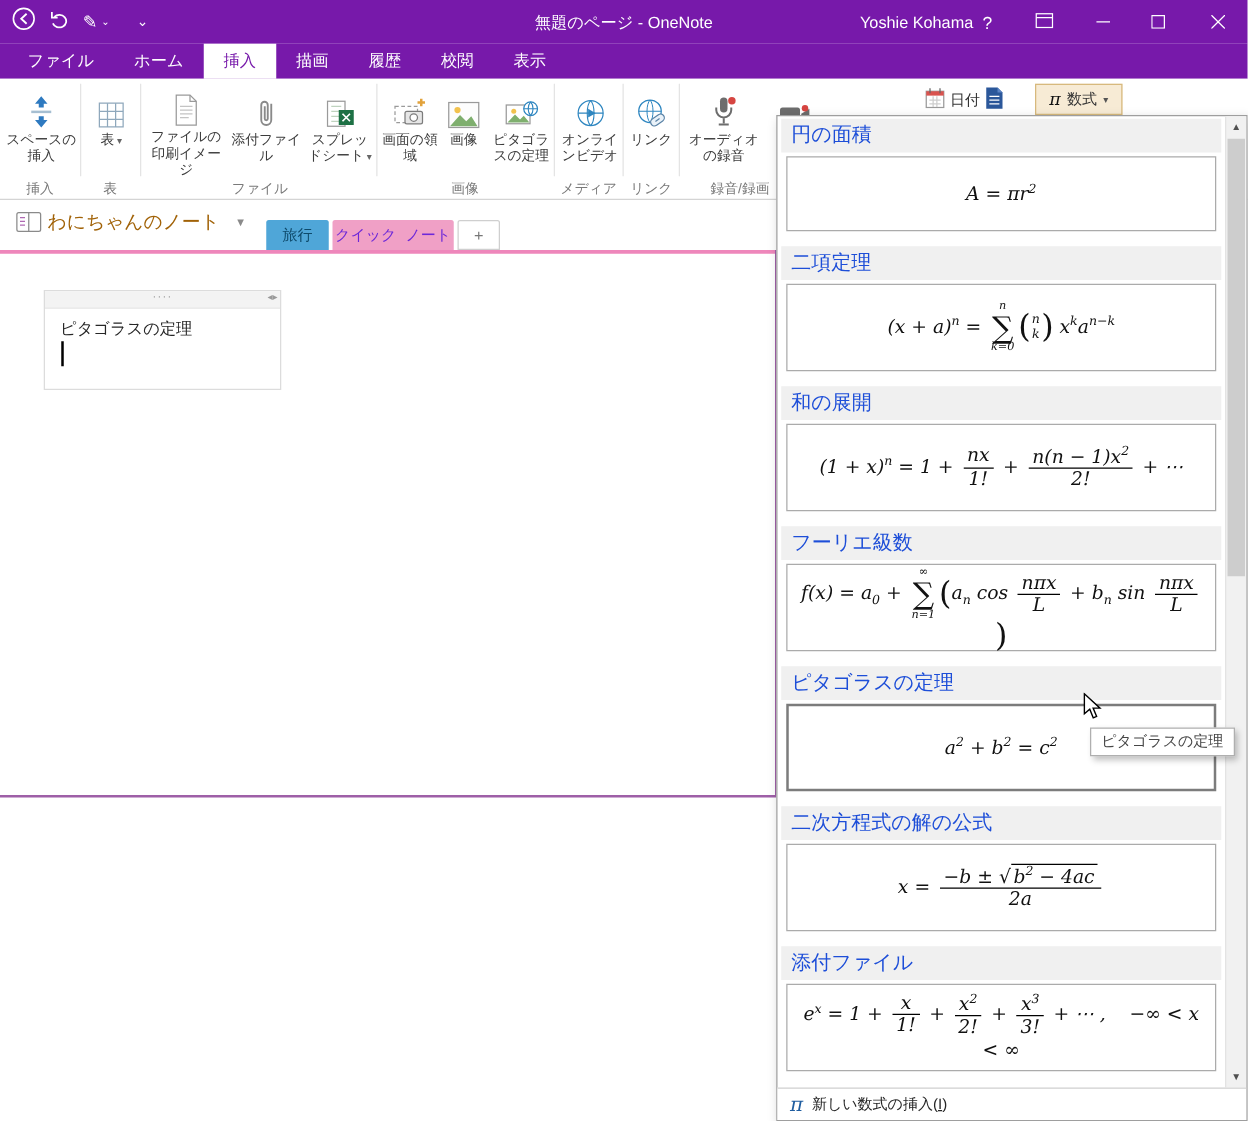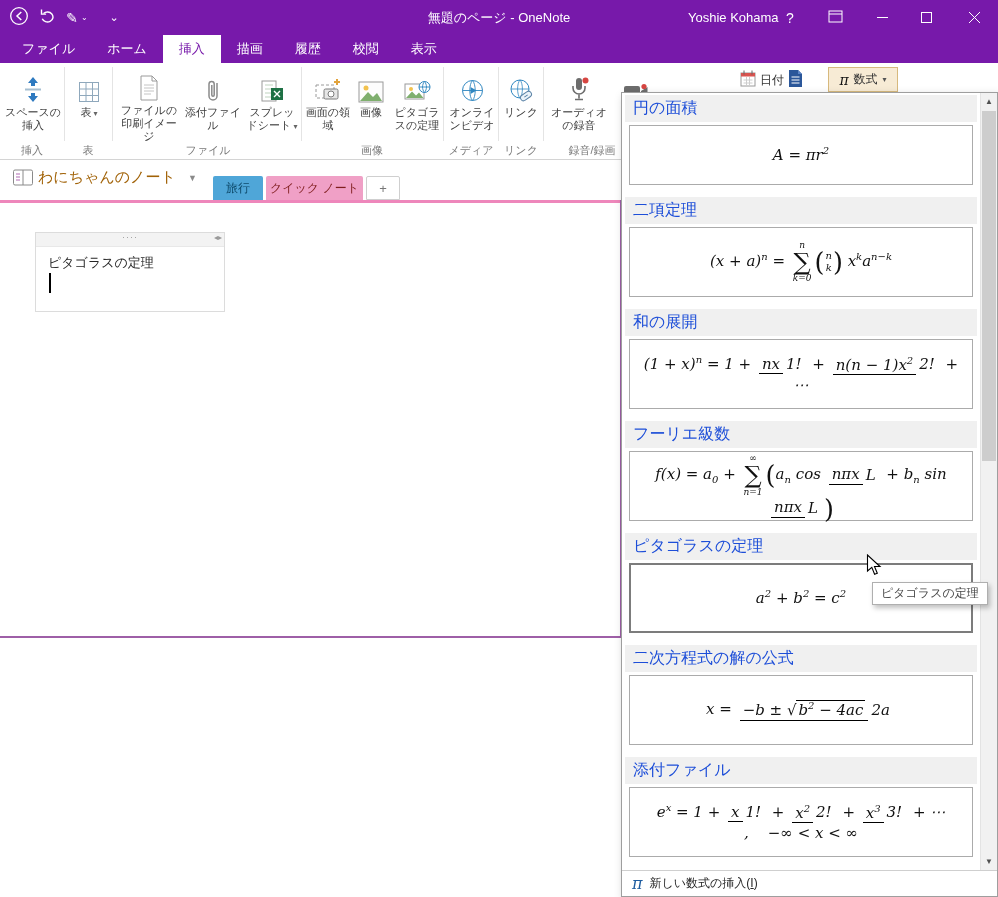--- a/index.html
+++ b/index.html
@@ -32,21 +32,21 @@
     background:#F7EBD5;border:1px solid #D7B97D;box-sizing:border-box;font-size:12px;color:#333;}
   #equation-button .pi{font-family:"DejaVu Serif",serif;font-style:italic;font-size:14px;color:#111;}
   #equation-button .caret{font-size:8px;color:#555;}
   
   #left-pane{position:absolute;left:0;top:160px;width:622px;height:737px;background:#fff;}
   #nb-row{position:absolute;left:0;top:0;width:622px;height:40px;}
   #nb-name{position:absolute;left:38px;top:8px;font-size:15px;color:#a16207;}
   #nb-caret{position:absolute;left:188px;top:13px;font-size:9px;color:#8A8A8A;}
   .sec-tab{position:absolute;top:16px;height:24px;border-radius:2px 2px 0 0;display:flex;align-items:center;justify-content:center;font-size:12px;cursor:default;}
   #tab-travel{left:213px;width:50px;background:#4FA6D8;color:#0E4A6B;}
-  #tab-quicknotes{left:266px;width:97px;background:#F0A0C6;color:#7f1d1d;}
+  #tab-quicknotes{left:266px;width:97px;background:#F0A0C6;color:#6d28d9;font-family:Liberation Mono, monospace;}
   #tab-new{left:366px;width:34px;background:#fff;border:1px solid #CFCFCF;box-sizing:border-box;color:#777;font-size:13px;}
   #pink-line{position:absolute;left:0;top:40px;width:622px;height:3px;background:#EE87BB;}
   #page-vline{position:absolute;left:620px;top:40px;width:2px;height:436px;background:#9E5FA7;}
   #page-hline{position:absolute;left:0;top:476px;width:622px;height:2px;background:#9E5FA7;}
   
   #note-container{position:absolute;left:35px;top:72px;width:190px;height:80px;background:#fff;border:1px solid #DCDCDC;box-sizing:border-box;}
   #nc-header{height:13px;background:#F3F3F3;border-bottom:1px solid #E8E8E8;position:relative;font-size:9px;color:#999;}
   #nc-dots{position:absolute;left:0;right:0;top:-1px;text-align:center;letter-spacing:1px;}
   #nc-resize{position:absolute;right:2px;top:0px;font-size:8px;color:#999;letter-spacing:0px;}
   #nc-text{padding:7px 12px 0;font-size:13px;color:#262626;}
@@ -56,21 +56,21 @@
     box-sizing:border-box;box-shadow:3px 4px 9px rgba(0,0,0,.25);z-index:50;}
   #eq-content{position:absolute;left:1px;top:1px;right:18px;bottom:27px;overflow:hidden;padding-top:1px;}
   .eq-header{background:#F0F0F0;font-size:16px;color:#1d4ed8;padding:3px 8px;margin:0 2px 3px 2px;}
   .eq-box{border:1px solid #ABABAB;background:#fff;height:70px;margin:0 6px 12px 6px;box-sizing:border-box;
     display:flex;align-items:center;justify-content:center;cursor:default;}
   .eq-box.first{height:60px;}
   .eq-box.hover{border:2px solid #7C7C7C;}
   .eq{font-family:"DejaVu Serif","Liberation Serif",serif;font-style:italic;font-size:15px;color:#111;text-align:center;padding:0 6px;line-height:1.35;}
   .eq sup{font-size:10px;}
   .eq sub{font-size:10px;}
-  .frac{display:inline-flex;flex-direction:row;align-items:center;vertical-align:middle;margin:0 3px;line-height:1.15;}
+  .frac{display:inline-flex;flex-direction:column;vertical-align:middle;margin:0 3px;line-height:1.15;}
   .frac .num{border-bottom:1px solid #000;padding:0 3px;}
   .frac .den{padding:0 3px;}
   .bigop{display:inline-flex;flex-direction:column;align-items:center;vertical-align:middle;margin:0 3px;line-height:1;}
   .bigop .lim{font-size:9px;line-height:1.2;}
   .bigop .op{font-size:24px;font-style:normal;line-height:.95;}
   .paren{font-size:170%;font-style:normal;font-weight:300;vertical-align:middle;line-height:.8;}
   .stack{display:inline-flex;flex-direction:column;align-items:center;font-size:10px;line-height:1.15;vertical-align:middle;margin:0 1px;}
   .sqrt .rad{border-top:1px solid #000;padding:0 2px;}
   #eq-footer{position:absolute;left:0;right:0;bottom:0;height:26px;border-top:1px solid #CFCFCF;background:#fff;
     display:flex;align-items:center;gap:7px;padding-left:10px;font-size:12px;color:#262626;box-sizing:border-box;}

